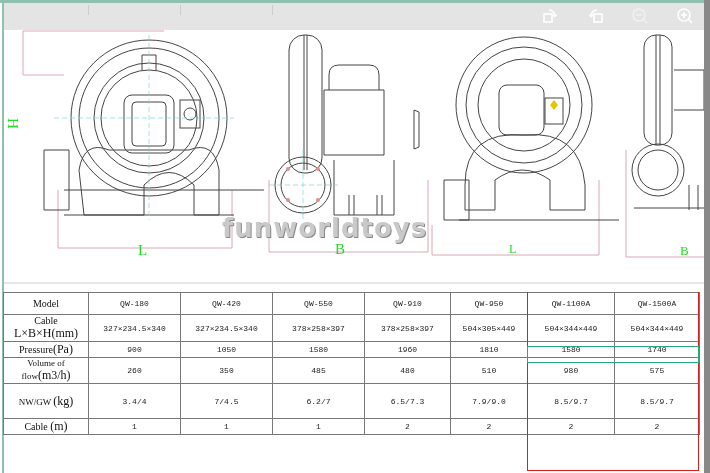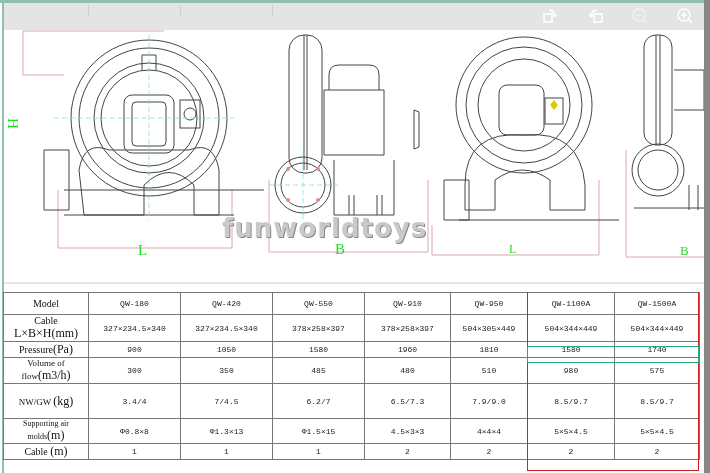--- a/index.html
+++ b/index.html
@@ -181,48 +181,38 @@
     <td>900</td>
     <td>1050</td>
     <td>1580</td>
     <td>1960</td>
     <td>1810</td>
     <td>1580</td>
     <td>1740</td>
   </tr>
   <tr style="height:16px">
     <td class="lbl" style="font-size:9px"><span>Volume of flow</span><small>(m3/h)</small></td>
-    <td>300</td>
+    <td>260</td>
     <td>350</td>
     <td>485</td>
     <td>480</td>
     <td>510</td>
     <td>980</td>
     <td>575</td>
   </tr>
   <tr style="height:35px">
     <td class="lbl" style="font-size:9px"><span>NW/GW</span> <small>(kg)</small></td>
     <td>3.4/4</td>
     <td>7/4.5</td>
     <td>6.2/7</td>
     <td>6.5/7.3</td>
     <td>7.9/9.0</td>
     <td>8.5/9.7</td>
     <td>8.5/9.7</td>
   </tr>
-  <tr style="height:17px">
-    <td class="lbl" style="font-size:8px"><span>Supporting air molds</span><small>(m)</small></td>
-    <td>Φ0.8×8</td>
-    <td>Φ1.3×13</td>
-    <td>Φ1.5×15</td>
-    <td>4.5×3×3</td>
-    <td>4×4×4</td>
-    <td>5×5×4.5</td>
-    <td>5×5×4.5</td>
-  </tr>
   <tr style="height:16px">
     <td class="lbl"><span>Cable</span> <small>(m)</small></td>
     <td>1</td>
     <td>1</td>
     <td>1</td>
     <td>2</td>
     <td>2</td>
     <td>2</td>
     <td>2</td>
   </tr>

